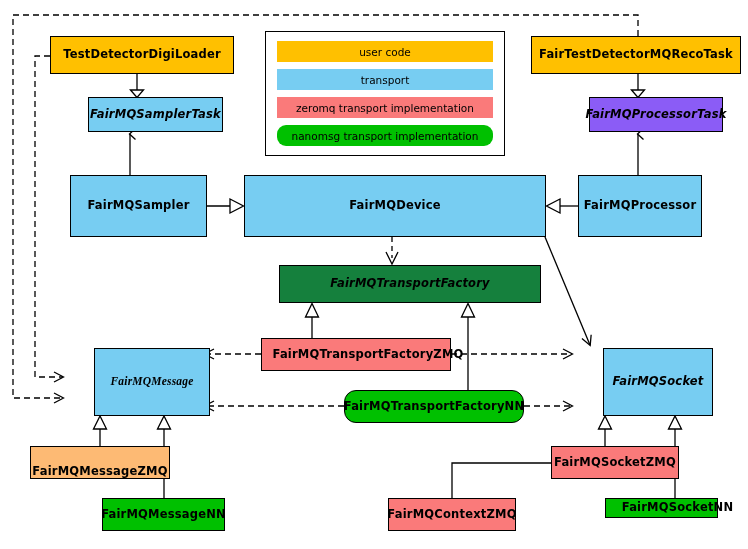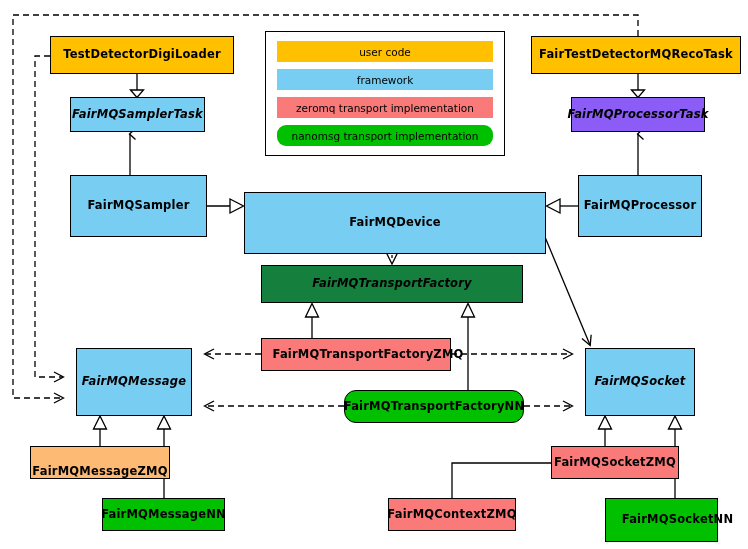--- a/index.html
+++ b/index.html
@@ -32,20 +32,21 @@
     justify-content: center;
     text-align: center;
     font-size: 11.5px;
     font-weight: bold;
     color: #000000;
     line-height: 1.15;
     letter-spacing: 0.2px;
   }
   .uml-box.abstract {
     font-style: italic;
+    margin-left: 18px;
   }
   .legend-panel {
     position: absolute;
     box-sizing: border-box;
     border: 1px solid #000000;
     background: #ffffff;
     display: flex;
     flex-direction: column;
     justify-content: space-between;
     padding: 9px 11px;
@@ -138,21 +139,21 @@
 
       <path d="M 551 463 L 452 463 L 452 498" marker-start="url(#m-diamond)"></path>
     </g>
   </svg>
 
   <div class="legend-panel" style="left:265px; top:31px; width:240px; height:125px;">
     <div class="legend-row" style="background:#FFC000;">
       <span>user code</span>
     </div>
     <div class="legend-row" style="background:#77CDF2;">
-      <span>framework</span>
+      <span>transport</span>
     </div>
     <div class="legend-row" style="background:#FA7A7A;">
       <span>zeromq transport implementation</span>
     </div>
     <div class="legend-row" style="background:#00C000;border-radius:9px;">
       <span>nanomsg transport implementation</span>
     </div>
   </div>
 
   <div class="uml-box" style="left:50px; top:36px; width:184px; height:38px; background:#FFC000;">
@@ -160,21 +161,21 @@
   </div>
 
   <div class="uml-box abstract" style="left:70px; top:97px; width:135px; height:35px; background:#77CDF2;">
     <span>FairMQSamplerTask</span>
   </div>
 
   <div class="uml-box" style="left:70px; top:175px; width:137px; height:62px; background:#77CDF2;">
     <span>FairMQSampler</span>
   </div>
 
-  <div class="uml-box" style="left:244px; top:175px; width:302px; height:62px; background:#77CDF2;margin-top:17px;">
+  <div class="uml-box" style="left:244px; top:175px; width:302px; height:62px; background:#77CDF2;">
     <span>FairMQDevice</span>
   </div>
 
   <div class="uml-box" style="left:578px; top:175px; width:124px; height:62px; background:#77CDF2;text-align:center;">
     <span>FairMQProcessor</span>
   </div>
 
   <div class="uml-box" style="left:531px; top:36px; width:210px; height:38px; background:#FFC000;">
     <span>FairTestDetectorMQRecoTask</span>
   </div>
@@ -188,41 +189,41 @@
   </div>
 
   <div class="uml-box" style="left:261px; top:338px; width:190px; height:33px; background:#FA7A7A;padding-left:24px;">
     <span>FairMQTransportFactoryZMQ</span>
   </div>
 
   <div class="uml-box" style="left:344px; top:390px; width:180px; height:33px; background:#00C000;border-radius:12px;">
     <span>FairMQTransportFactoryNN</span>
   </div>
 
-  <div class="uml-box abstract" style="left:76px; top:348px; width:116px; height:68px; background:#77CDF2;">
+  <div class="uml-box abstract" style="left:76px; top:348px; width:116px; height:68px; background:#77CDF2;font-family:Liberation Serif, serif;">
     <span>FairMQMessage</span>
   </div>
 
   <div class="uml-box abstract" style="left:585px; top:348px; width:110px; height:68px; background:#77CDF2;">
     <span>FairMQSocket</span>
   </div>
 
   <div class="uml-box" style="left:30px; top:446px; width:140px; height:33px; background:#fdba74;align-items:flex-end;">
     <span>FairMQMessageZMQ</span>
   </div>
 
   <div class="uml-box" style="left:102px; top:498px; width:123px; height:33px; background:#00C000;">
     <span>FairMQMessageNN</span>
   </div>
 
   <div class="uml-box" style="left:551px; top:446px; width:128px; height:33px; background:#FA7A7A;">
     <span>FairMQSocketZMQ</span>
   </div>
 
-  <div class="uml-box" style="left:605px; top:498px; width:113px; height:44px; background:#00C000;padding-left:32px;">
+  <div class="uml-box" style="left:605px; top:498px; width:113px; height:20px; background:#00C000;padding-left:32px;">
     <span>FairMQSocketNN</span>
   </div>
 
   <div class="uml-box" style="left:388px; top:498px; width:128px; height:33px; background:#FA7A7A;">
     <span>FairMQContextZMQ</span>
   </div>
 
 </div>
 
 </body></html>

